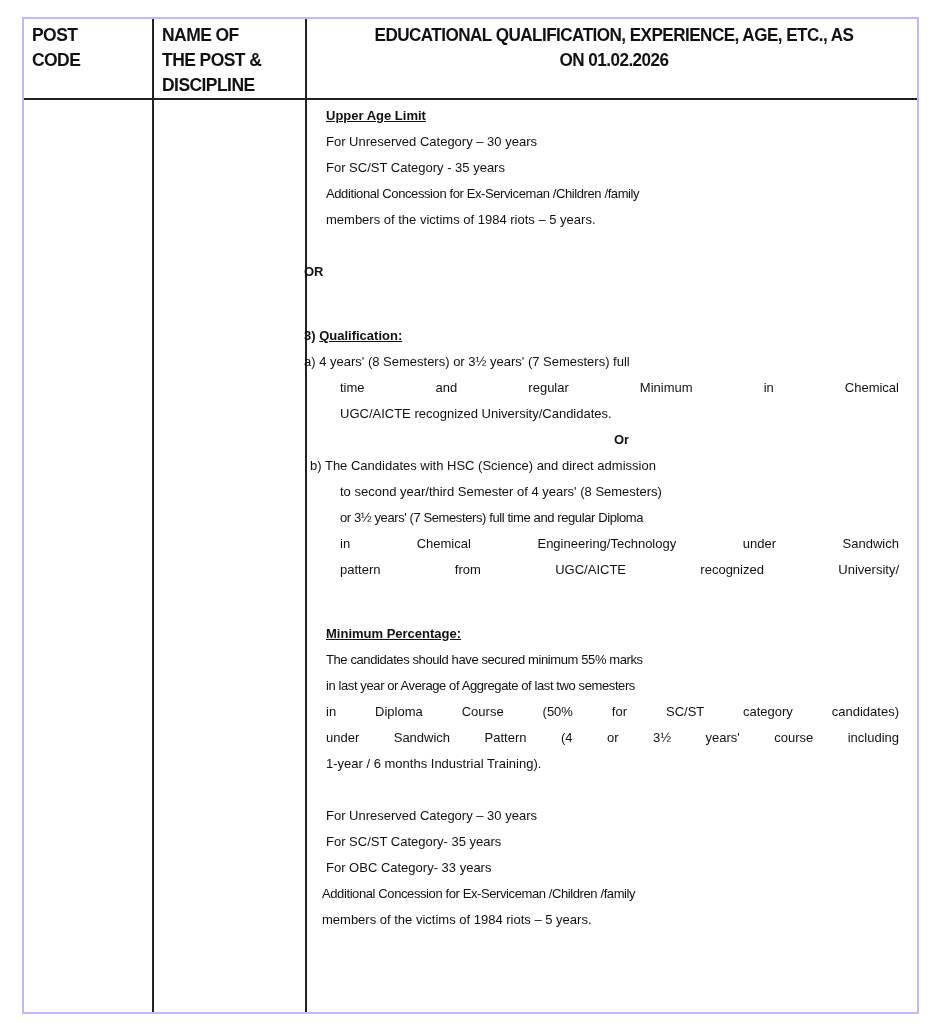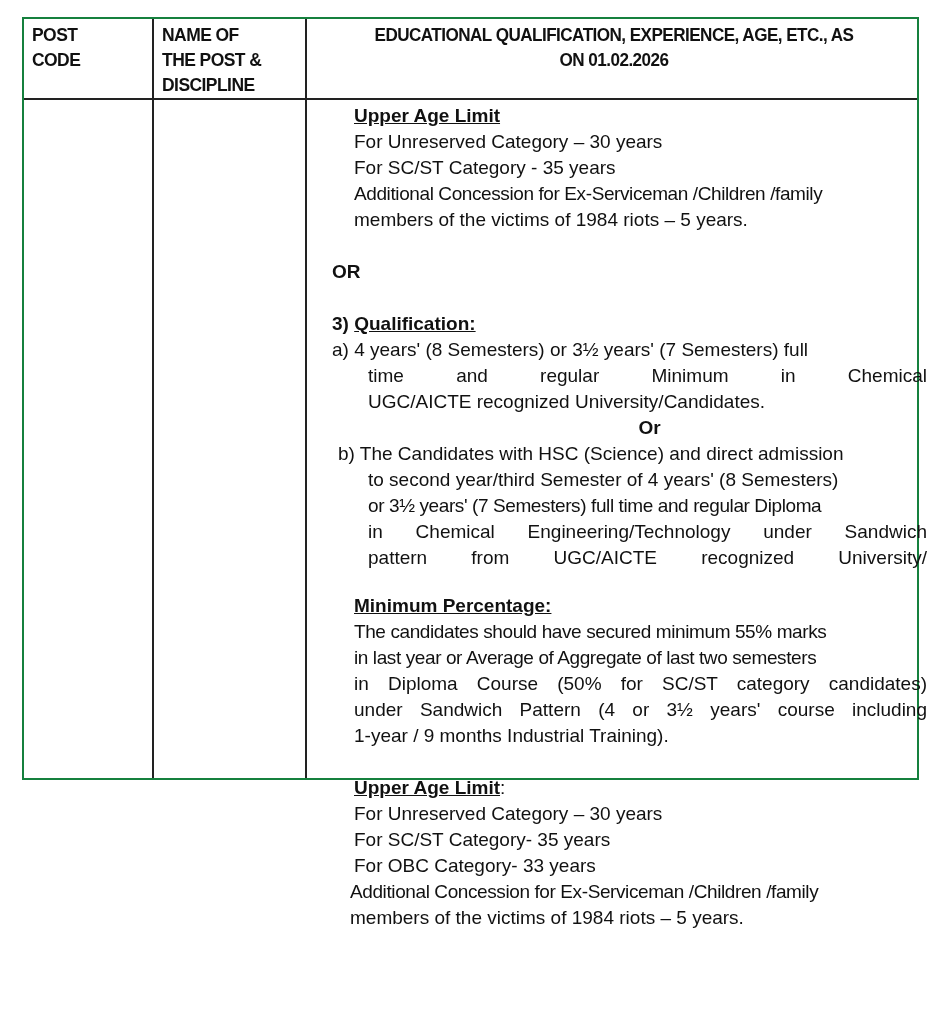--- a/index.html
+++ b/index.html
@@ -1,25 +1,25 @@
 <!DOCTYPE html>
 <html><head>
 <meta charset="utf-8">
 <style>
   html, body { margin: 0; padding: 0; background: #ffffff; }
   body { width: 945px; height: 1024px; position: relative; overflow: hidden;
          font-family: "Liberation Sans", sans-serif; color: #111; }
-  .tbl { position: absolute; left: 22px; top: 17px; width: 897px; height: 763px;
-         border: 2px solid #15803d; box-sizing: border-box; }
+  .tbl { position: absolute; left: 22px; top: 17px; width: 897px; height: 997px;
+         border: 2px solid #c4b5fd; box-sizing: border-box; }
   .vline { position: absolute; top: 0; bottom: 0; width: 2px; background: #222; }
   .hline { position: absolute; left: 0; right: 0; height: 2px; background: #222; }
   .hdr { position: absolute; top: 3px; font-weight: bold; font-size: 19px; line-height: 25px;
          letter-spacing: -0.6px; transform: scaleX(0.92); transform-origin: left top; }
   .hdr-c { text-align: center; transform-origin: center top; }
-  .cell3 { position: absolute; left: 308px; top: 84px; width: 595px; font-size: 19px;
+  .cell3 { position: absolute; left: 280px; top: 84px; width: 595px; font-size: 13px;
            line-height: 26px; }
   .b { font-weight: bold; }
   .u { text-decoration: underline; }
   .line { white-space: nowrap; }
   .just { text-align: justify; text-align-last: justify; }
   .narrow { letter-spacing: -0.4px; }
 </style>
 </head>
 <body>
 
@@ -47,50 +47,49 @@
     <div style="padding-left:22px">
       <div class="b u">Upper Age Limit</div>
       <div class="line">For Unreserved Category – 30 years</div>
       <div class="line">For SC/ST Category - 35 years</div>
       <div class="line narrow">Additional Concession for Ex-Serviceman /Children /family</div>
       <div class="line">members of the victims of 1984 riots – 5 years.</div>
     </div>
 
     <div class="b" style="margin-top:26px">OR</div>
 
-    <div style="margin-top:26px">
+    <div style="margin-top:38px">
       <div class="b"><span>3) </span><span class="u">Qualification:</span></div>
       <div class="line">a) 4 years' (8 Semesters) or 3½ years' (7 Semesters) full</div>
       <div style="padding-left:36px">
         <div class="just">time and regular Minimum in Chemical</div>
         <div class="line">UGC/AICTE recognized University/Candidates.</div>
       </div>
       <div class="b" style="text-align:center; padding-left:40px">Or</div>
       <div class="line" style="padding-left:6px">b) The Candidates with HSC (Science) and direct admission</div>
       <div style="padding-left:36px">
         <div class="line">to second year/third Semester of 4 years' (8 Semesters)</div>
         <div class="line narrow">or 3½ years' (7 Semesters) full time and regular Diploma</div>
         <div class="just">in Chemical Engineering/Technology under Sandwich</div>
         <div class="just">pattern from UGC/AICTE recognized University/</div>
       </div>
     </div>
 
-    <div style="margin-top:22px; padding-left:22px">
+    <div style="margin-top:38px; padding-left:22px">
       <div class="b u">Minimum Percentage:</div>
     </div>
     <div style="padding-left:22px">
       <div class="line narrow">The candidates should have secured minimum 55% marks</div>
       <div class="line narrow">in last year or Average of Aggregate of last two semesters</div>
       <div class="just">in Diploma Course (50% for SC/ST category candidates)</div>
       <div class="just">under Sandwich Pattern (4 or 3½ years' course including</div>
-      <div class="line">1-year / 9 months Industrial Training).</div>
+      <div class="line">1-year / 6 months Industrial Training).</div>
     </div>
 
     <div style="margin-top:26px; padding-left:22px">
-      <div><span class="b u">Upper Age Limit</span><span>:</span></div>
       <div class="line">For Unreserved Category – 30 years</div>
       <div class="line">For SC/ST Category- 35 years</div>
       <div class="line">For OBC Category- 33 years</div>
     </div>
     <div style="padding-left:18px">
       <div class="line narrow">Additional Concession for Ex-Serviceman /Children /family</div>
       <div class="line">members of the victims of 1984 riots – 5 years.</div>
     </div>
   </div>
 </div>

